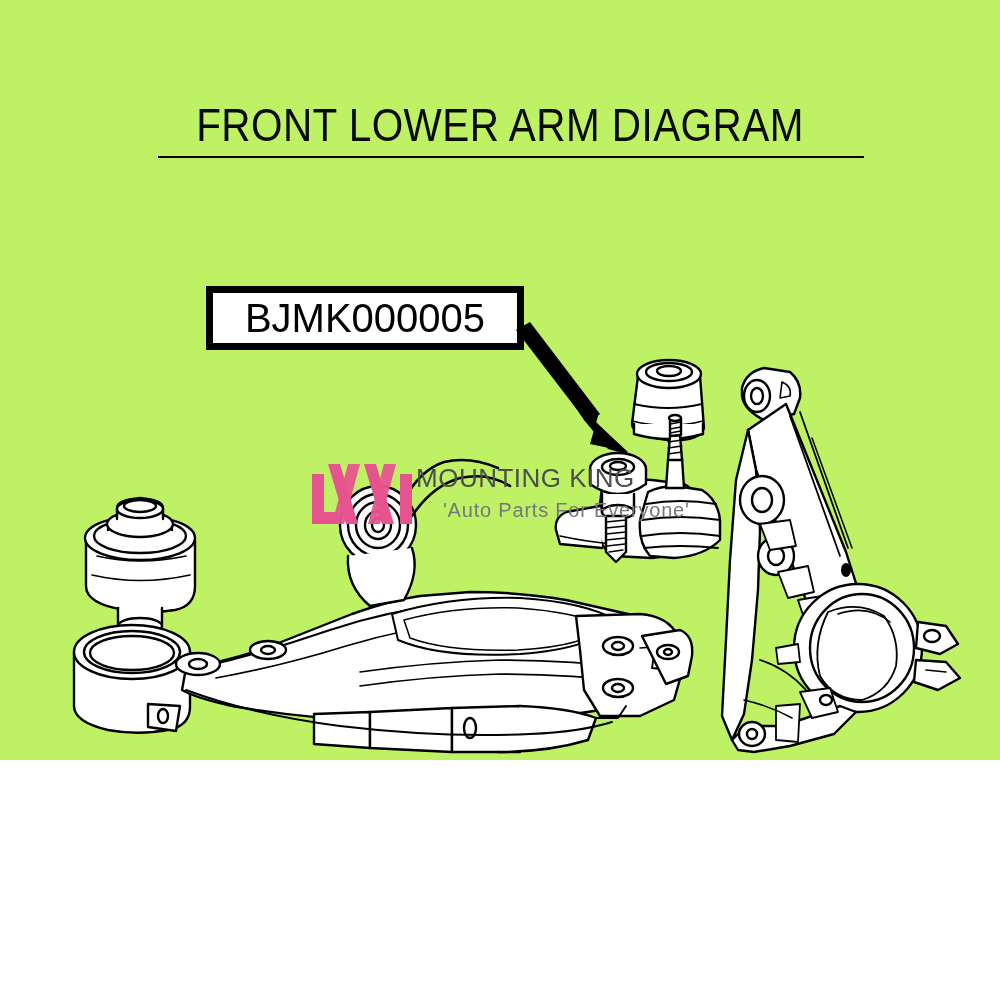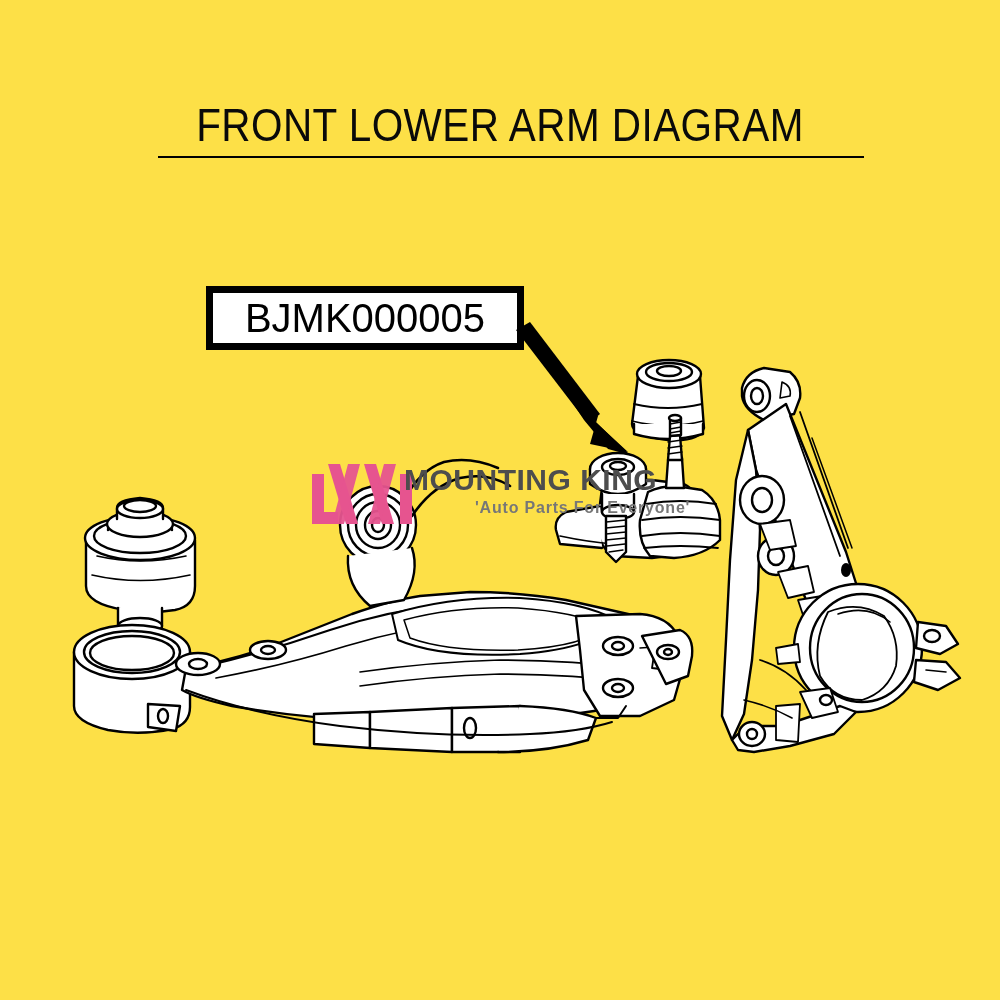--- a/index.html
+++ b/index.html
@@ -10,22 +10,22 @@
   }
   body {
     font-family: "Liberation Sans", sans-serif;
     width: 1000px;
     height: 1000px;
     overflow: hidden;
   }
   #page {
     position: relative;
     width: 1000px;
-    height: 1000px;
-    background: #fde047;
+    height: 760px;
+    background: #bef264;
   }
 
   
   #header {
     position: absolute;
     left: 0;
     top: 96px;
     width: 1000px;
     text-align: center;
   }
@@ -114,38 +114,37 @@
   }
   #wm-mark {
     position: absolute;
     left: 0px;
     top: 5px;
     width: 108px;
     height: 66px;
   }
   #wm-title {
     position: absolute;
-    left: 94px;
+    left: 106px;
     top: 8px;
-    font-size: 30px;
-    font-weight: bold;
+    font-size: 26px;
+    font-weight: normal;
     color: #4d4d4d;
     letter-spacing: 0.5px;
     white-space: nowrap;
   }
   #wm-tagline {
     position: absolute;
     left: 133px;
     top: 44px;
-    font-size: 16px;
-    font-weight: 700;
+    font-size: 20px;
+    font-weight: 400;
     color: #777777;
     letter-spacing: 0.8px;
     white-space: nowrap;
-    margin-left: 32px;
   }
 </style>
 </head>
 <body>
 
 <div id="page">
 
   <div id="header">
     <div id="page-title">FRONT LOWER ARM DIAGRAM</div>
     <div id="title-rule"></div>

